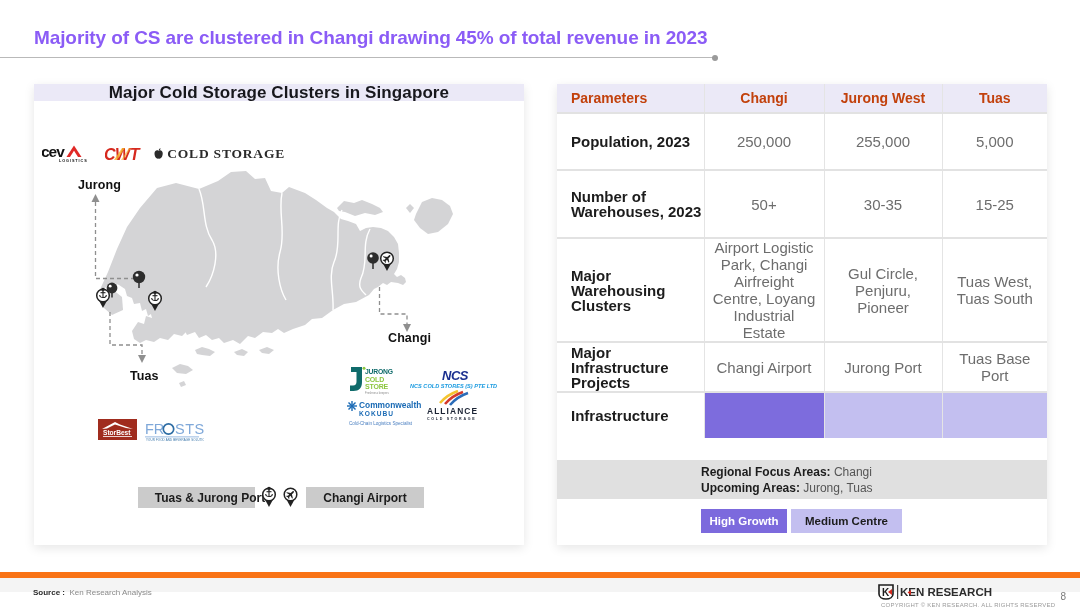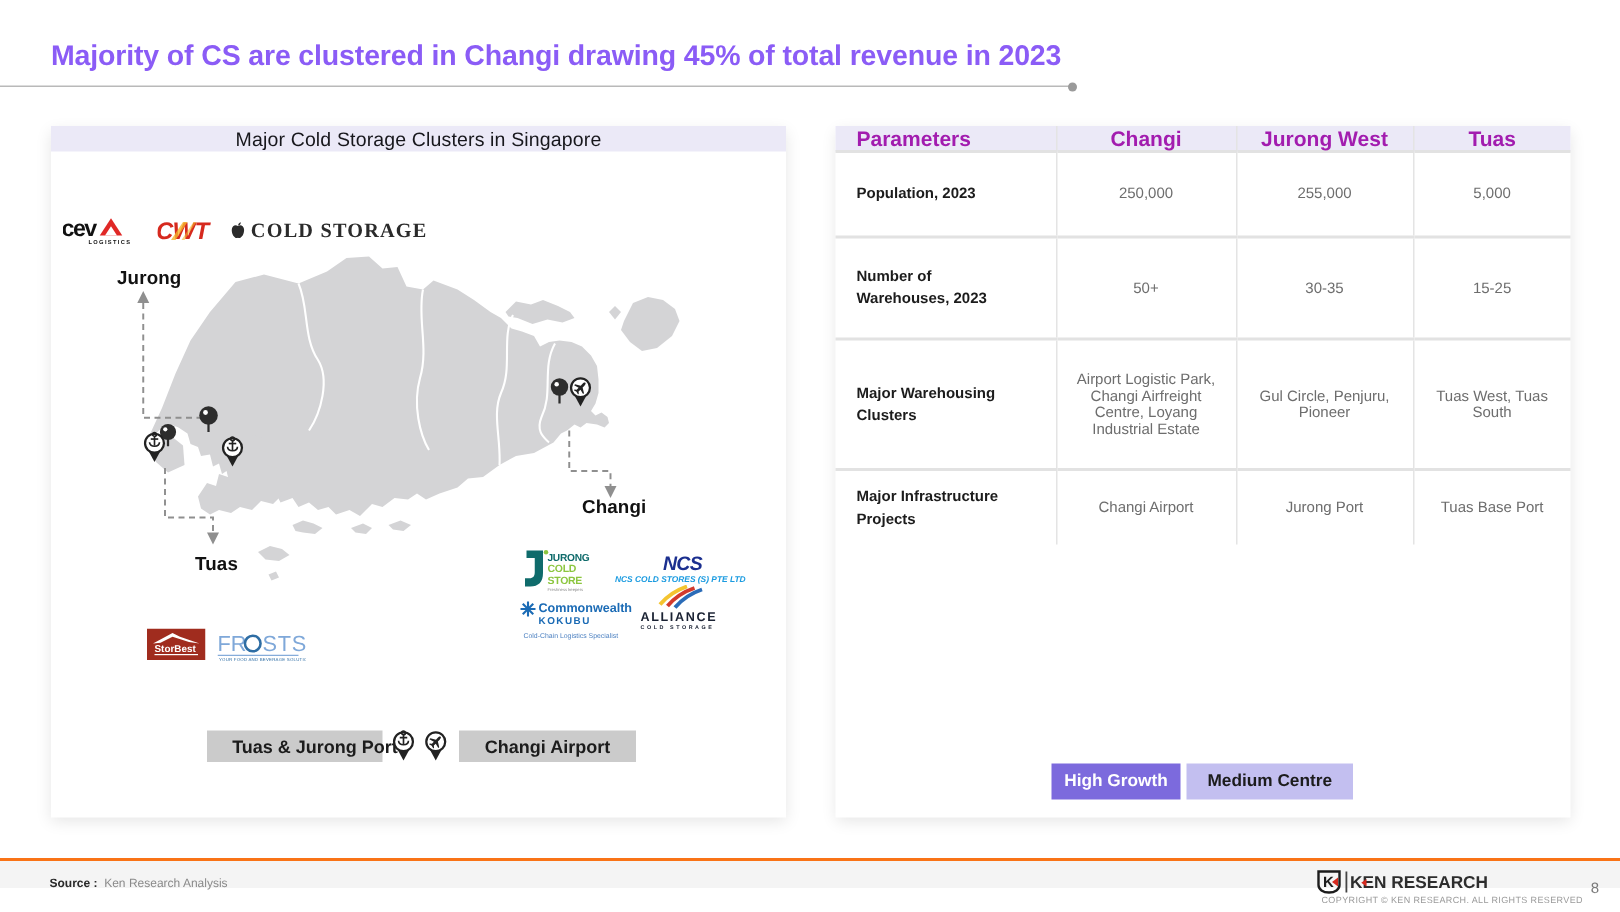--- a/index.html
+++ b/index.html
@@ -9,59 +9,59 @@
   #title { position:absolute; left:34px; top:27px; font-size:19px; font-weight:700;
     color:#8b5cf6; letter-spacing:-0.1px; }
   #rule { position:absolute; left:0; top:57px; width:713px; height:1px; background:#b9b9b9; }
   #ruledot { position:absolute; left:712px; top:54.5px; width:6px; height:6px; border-radius:50%;
     background:#9a9a9a; }
   .panel { position:absolute; top:84px; width:490px; height:461px; background:#ffffff;
     box-shadow:0 3px 10px rgba(0,0,0,0.10); }
   #lpanel { left:34px; }
   #rpanel { left:557px; }
   .phead { height:17px; background:#ebe9f7; display:flex; align-items:center; justify-content:center;
-    font-size:13px; font-weight:400; color:#17171c; letter-spacing:0.1px; }
+    font-size:17px; font-weight:700; color:#17171c; letter-spacing:0.1px; }
   
   #ceva { position:absolute; left:8px; top:60px; width:52px; height:20px; }
   #cwt  { position:absolute; left:71px; top:62px; width:40px; height:15px; }
   #coldstorage { position:absolute; left:119px; top:62px; width:132px; height:15px;
     display:flex; align-items:center; }
   #coldstorage .txt { font-family:"Liberation Serif", serif; font-size:13.5px; font-weight:700;
     color:#2b2b2b; letter-spacing:0.8px; margin-left:3px; white-space:nowrap; }
   
   .maplabel { position:absolute; font-size:12.5px; font-weight:700; color:#111; letter-spacing:0.1px; }
   
   .legbox { position:absolute; top:403px; height:21px; background:#cbcbcb; color:#1c1c1c;
     font-size:12px; font-weight:700; display:flex; align-items:center; justify-content:center; white-space:nowrap; }
   
   table { border-collapse:collapse; width:490px; table-layout:fixed; }
-  td, th { border:1px solid #e4e4e4; font-size:10px; vertical-align:middle; }
+  td, th { border:1px solid #e4e4e4; font-size:15px; vertical-align:middle; }
   td:first-child, th:first-child { border-left:none; }
   td:last-child, th:last-child { border-right:none; }
   th { border-top:none; }
   tr:last-child td { border-bottom:none; }
-  th { background:#ebe9f7; font-size:14px; font-weight:700; color:#a21caf; height:17px; }
+  th { background:#ebe9f7; font-size:14px; font-weight:700; color:#c2410c; height:29px; }
   tr.r td { border-top:2px solid #e2e2e2; }
   td.p { font-weight:700; color:#1c1c1c; text-align:left; padding-left:14px; line-height:15px; }
   td.v { color:#6d6d6d; text-align:center; padding:0 6px; }
   td.dark { background:#7d6cdd; }
   td.light { background:#c3bff0; }
   table col.c1 { width:147px; } table col.c2 { width:120px; }
   table col.c3 { width:118px; } table col.c4 { width:105px; }
   #notebar { position:absolute; left:0; top:376px; width:490px; height:39px; background:#e0e0e0;
     font-size:12px; color:#555; padding-left:144px; display:flex; flex-direction:column;
     justify-content:center; line-height:16px; }
   #notebar b { color:#1c1c1c; }
   .gbtn { position:absolute; top:425px; height:24px; font-size:11.5px; font-weight:700;
     display:flex; align-items:center; justify-content:center; }
   #hg { left:144px; width:86px; background:#7c6add; color:#fff; }
   #mg { left:234px; width:111px; background:#c3bff0; color:#1c1c1c; }
   
   #footer { position:absolute; left:0; top:572px; width:1080px; height:20px; background:#f4f4f4;
-    border-top:2px solid #f97316; }
+    border-top:6px solid #f97316; }
   #src { position:absolute; left:33px; top:10px; font-size:8px; color:#8a8a8a; }
   #src b { color:#2b2b2b; font-weight:700; }
   #pageno { position:absolute; right:14px; top:13px; font-size:10px; color:#7a7a7a; }
   #krlogo { position:absolute; left:878px; top:6px; }
   #krcopy { position:absolute; left:881px; top:24px; font-size:6px; color:#9a9a9a; letter-spacing:0.25px; }
 </style>
 </head>
 <body>
 <div id="title">Majority of CS are clustered in Changi drawing 45% of total revenue in 2023</div>
 <div id="rule"></div>
@@ -311,22 +311,32 @@
           <td class="v">Airport Logistic Park, Changi Airfreight Centre, Loyang Industrial Estate</td>
           <td class="v">Gul Circle, Penjuru, Pioneer</td>
           <td class="v">Tuas West, Tuas South</td>
         </tr>
     <tr class="r" style="height:50px;">
           <td class="p">Major Infrastructure<br>Projects</td>
           <td class="v">Changi Airport</td>
           <td class="v">Jurong Port</td>
           <td class="v">Tuas Base Port</td>
         </tr>
+    <tr class="r" style="height:46px;">
+          <td class="p">Infrastructure</td>
+          <td class="dark"></td>
+          <td class="light"></td>
+          <td class="light"></td>
+        </tr>
   </tbody>
     </table>
+  <div id="notebar">
+      <div><b>Regional Focus Areas:</b> Changi</div>
+      <div><b>Upcoming Areas:</b> Jurong, Tuas</div>
+    </div>
   <div class="gbtn" id="hg">High Growth</div>
   <div class="gbtn" id="mg">Medium Centre</div>
 </div>
 
 <div id="footer">
   <div id="src"><b>Source :</b>&nbsp; Ken Research Analysis</div>
   <div id="krlogo">
     <svg width="120" height="16" viewBox="0 0 120 16">
       <path d="M1,1 L15,1 L15,10 C15,13 12,15 8,15 C4,15 1,13 1,10 Z" fill="none" stroke="#1c1c1c" stroke-width="1.6"></path>
       <text x="4" y="11.5" font-size="10" font-weight="800" fill="#1c1c1c">K</text>

